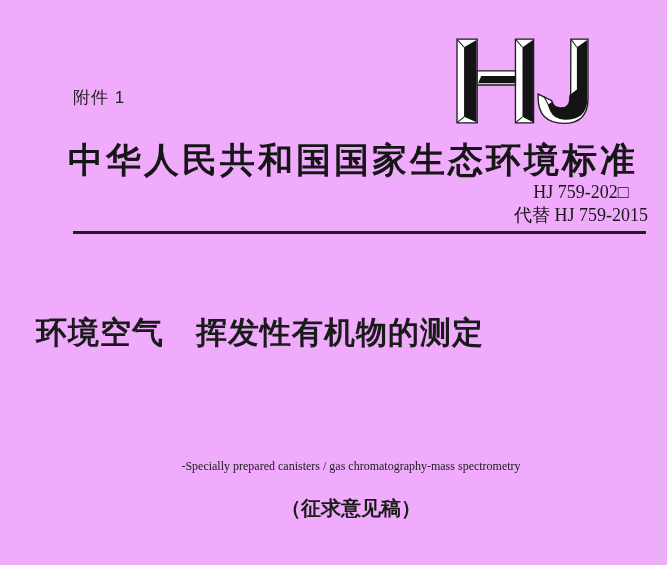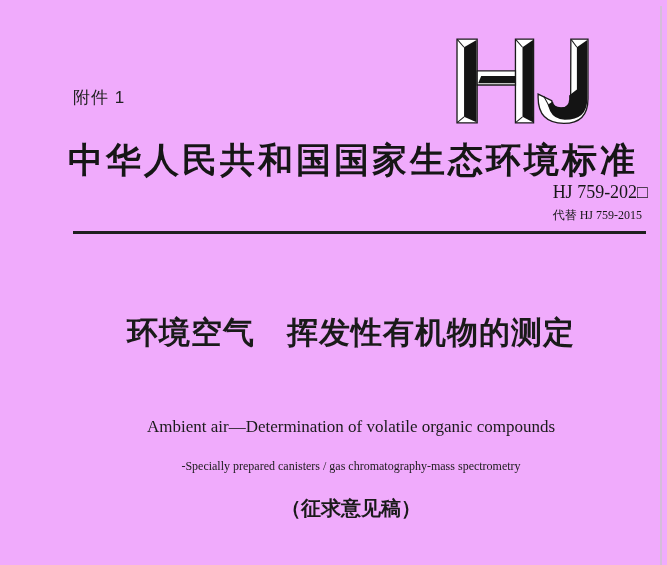--- a/index.html
+++ b/index.html
@@ -32,38 +32,38 @@
     text-align:left;
     font-family:"Liberation Serif",serif;
     font-weight:bold;
     font-size:35px;line-height:38px;
     letter-spacing:3px;
     white-space:nowrap;
     color:#161616;
   }
   .std-number-block{
     position:absolute;right:19px;top:181px;
-    text-align:left;
+    text-align:center;
     font-family:"Liberation Serif",serif;
     color:#171717;
     margin-left:34px;
   }
   .std-number{font-size:18px;line-height:23px;}
-  .std-replaces{font-size:12px;line-height:22px;}
+  .std-replaces{font-size:18px;line-height:22px;}
   .rule{
     position:absolute;left:73px;top:231px;width:573px;height:2.5px;
     background:#1f1f1f;
   }
   .center-col{
     position:absolute;left:36px;top:0;width:630px;height:565px;
     pointer-events:none;
   }
   .cn-title{
     position:absolute;left:0;width:100%;
-    text-align:center;
+    text-align:left;
     font-weight:bold;
     font-size:31px;line-height:36px;
     letter-spacing:1px;
     color:#1a1a1a;
     white-space:nowrap;
     font-family:Liberation Serif, serif;
   }
   .cn-title.l1{top:315px;}
   .cn-title.l2{top:360px;}
   .en-title{
@@ -123,19 +123,18 @@
 
   <div class="std-number-block">
     <div class="std-number">HJ 759-202□</div>
     <div class="std-replaces">代替 HJ 759-2015</div>
   </div>
 
   <div class="rule"></div>
 
   <div class="center-col">
     <div class="cn-title l1">环境空气　挥发性有机物的测定</div>
-    <div class="en-title l1">Ambient air—Determination of volatile organic compounds</div>
     <div class="en-title l2">-Specially prepared canisters / gas chromatography-mass spectrometry</div>
     <div class="draft-note">（征求意见稿）</div>
   </div>
 
   <div class="scan-edge-right"></div>
 </div>
 
 </body></html>

